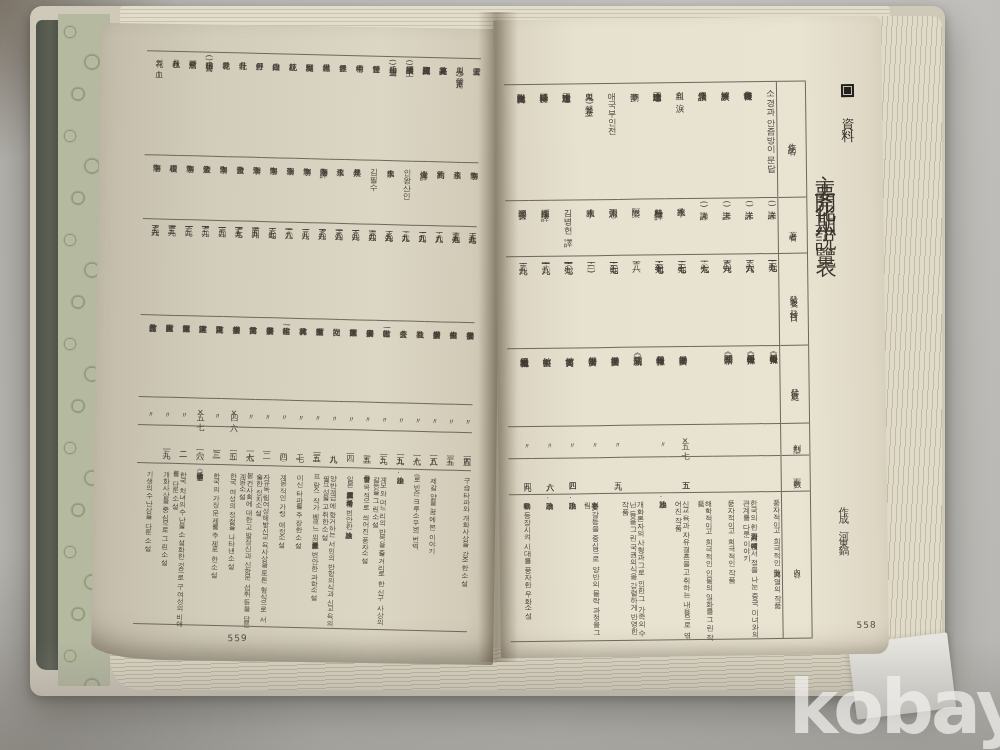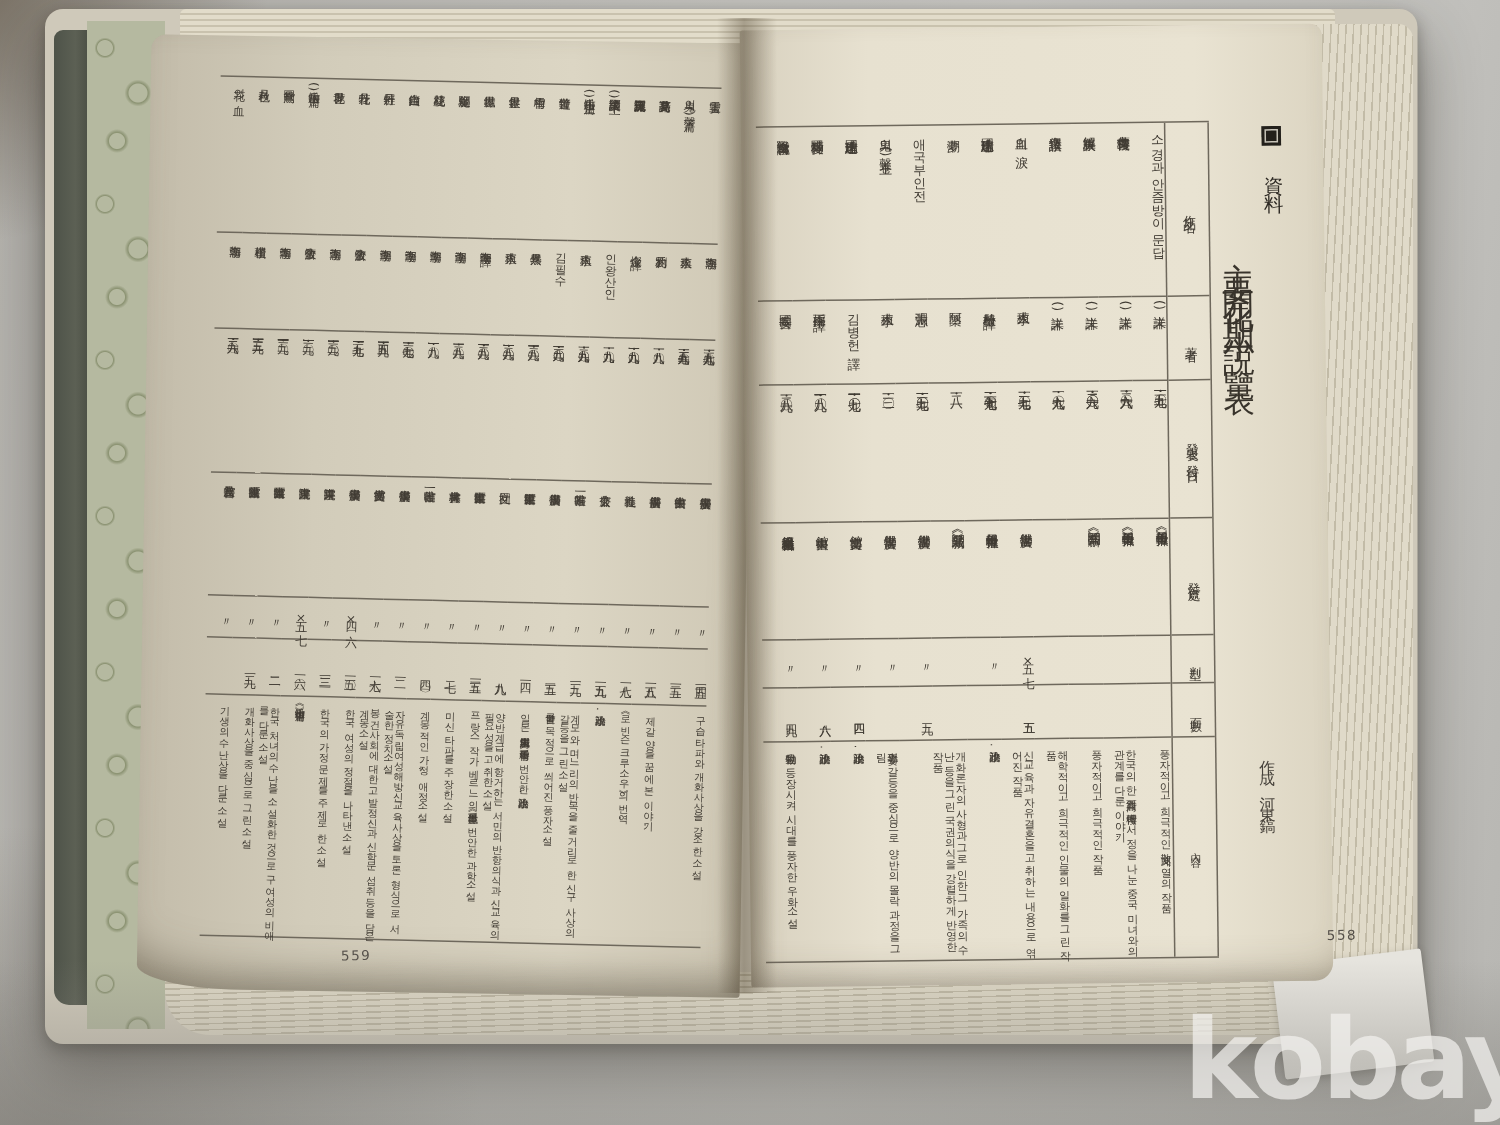--- a/index.html
+++ b/index.html
@@ -44,21 +44,21 @@
       box-shadow:inset 0 -20px 26px -18px rgba(86,76,58,.45), inset 16px 0 22px -16px rgba(86,76,58,.45);}
   
   .v{writing-mode:vertical-rl;text-orientation:mixed;}
   .main-title{position:absolute;left:316px;top:142px;height:348px;font-size:21px;letter-spacing:9px;
       color:#39342c;font-weight:500;}
   .section-mark{position:absolute;left:344px;top:68px;height:110px;font-size:13px;letter-spacing:12px;color:#2e2a24;}
   .section-box{display:inline-block;width:13px;height:13px;background:#23201b;margin-bottom:10px;
       box-shadow:inset 0 0 0 2px #23201b, inset 0 0 0 3px rgba(240,236,224,.8);}
   .compiler{position:absolute;left:338px;top:482px;height:130px;font-size:10.5px;letter-spacing:7px;color:#46413a;}
   .pagenum{position:absolute;font-size:9px;color:#55504a;letter-spacing:1px;}
-  .pagenum-right{left:356px;top:604px;margin-left:28px;}
+  .pagenum-right{left:356px;top:604px;}
   .pagenum-left{left:136px;top:608px;transform:rotate(-2deg);}
   
   .tbl{position:absolute;display:flex;flex-direction:row-reverse;align-items:stretch;
       border-top:1px solid #6e685c;border-bottom:1px solid #6e685c;}
   .tbl-right{left:10px;top:64px;width:302px;height:556px;}
   .tbl-left{left:44px;top:28px;width:334px;height:572px;transform:rotate(.5deg);}
   .entry{display:flex;flex-direction:column;flex:1 1 0;min-width:0;}
   .hdrcol{display:flex;flex-direction:column;flex:0 0 28px;border-left:1px solid #6e685c;border-right:1px solid #6e685c;}
   .cell{box-sizing:border-box;border-bottom:1px solid #6e685c;padding:2px 1px;
       writing-mode:vertical-rl;text-orientation:mixed;overflow:visible;line-height:1.12;}

